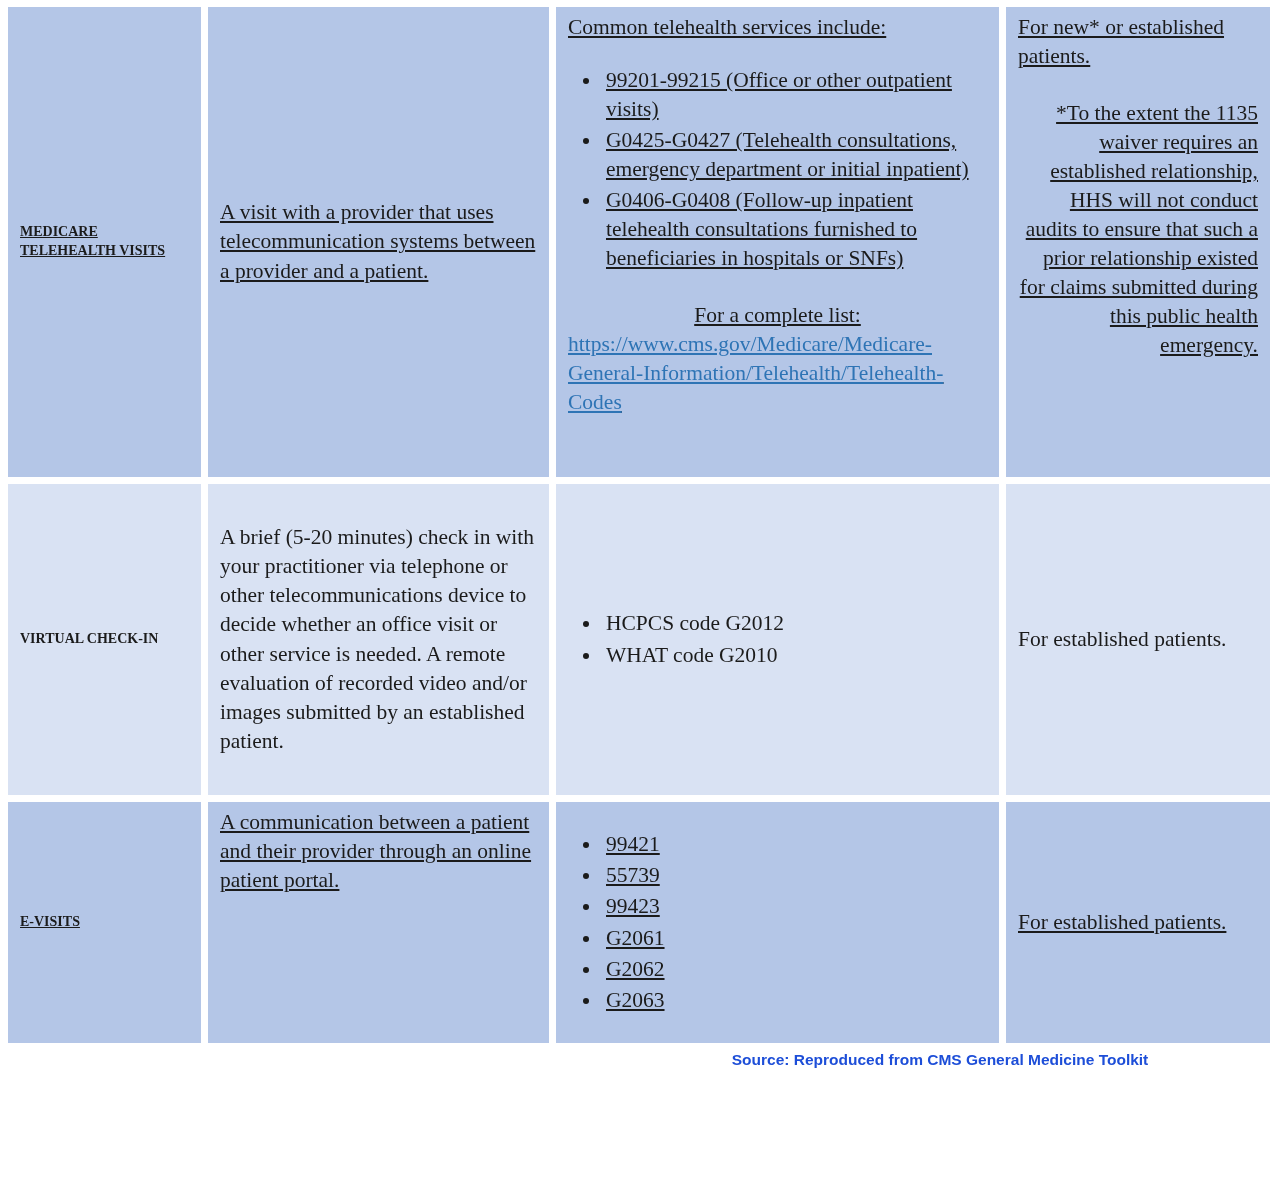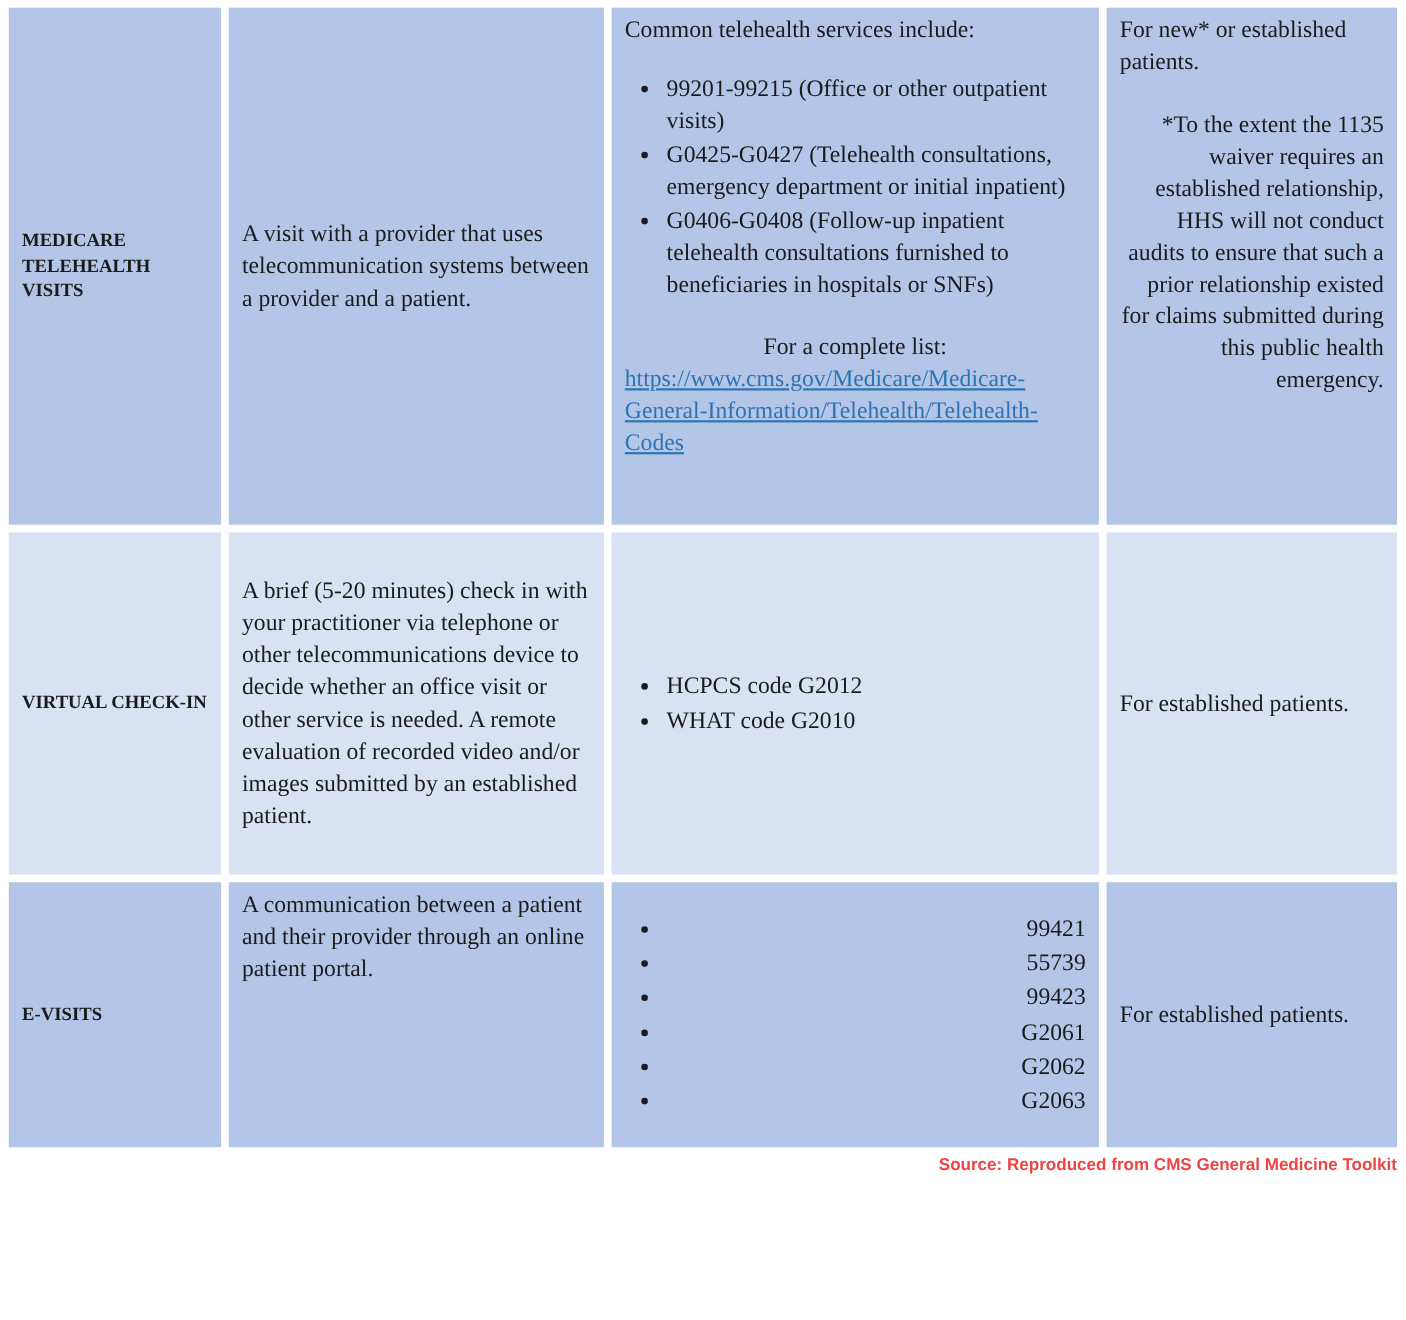--- a/index.html
+++ b/index.html
@@ -34,53 +34,53 @@
     font-size:22px;
     line-height:1.32;
     text-align:center;
     vertical-align:middle;
     white-space:pre-line;
     height:86px;
   }
   tr.r1{height:470px;}
   tr.r2{height:311px;}
   tr.r3{height:241px;}
-  td.mid{background:var(--row-mid);}
+  td.mid{background:var(--row-mid);text-decoration:underline;}
   td.light{background:var(--row-light);}
   td{font-size:21.5px;line-height:1.35;}
   td.vt{vertical-align:top;}
   td.vm{vertical-align:middle;}
   td.svc-name{
     font-weight:bold;
-    font-size:17px;
+    font-size:14px;
     line-height:1.35;
   }
   td.pad-top-lg{}
   p{margin:0;}
   p.gap-after{margin-bottom:24px;}
   p.gap-before{margin-top:28px;text-align:center;}
   ul.codes{margin:0;padding:0 0 0 34px;list-style:disc;}
   ul.codes li{padding-left:4px;margin:2px 0;}
-  ul.codes.spread li{margin:2px 0;text-align:right;}
+  ul.codes.spread li{margin:2px 0;}
   a.code-link{
     color:var(--link);
     text-decoration:underline;
     overflow-wrap:anywhere;
     word-break:break-word;
   }
   .rel-note{margin-top:28px;text-align:right;}
   .footer{
     width:660px;
     margin:0 8px 0 auto;
-    text-align:right;
+    text-align:center;
     font-family:"Liberation Sans","DejaVu Sans",sans-serif;
     font-weight:bold;
     font-size:15.5px;
     line-height:1.35;
-    color:#ef4444;
+    color:#1d4ed8;
   }
 </style>
 </head>
 <body>
 
 <table class="tele">
   <colgroup>
     <col class="c1">
       <col class="c2">
       <col class="c3">

